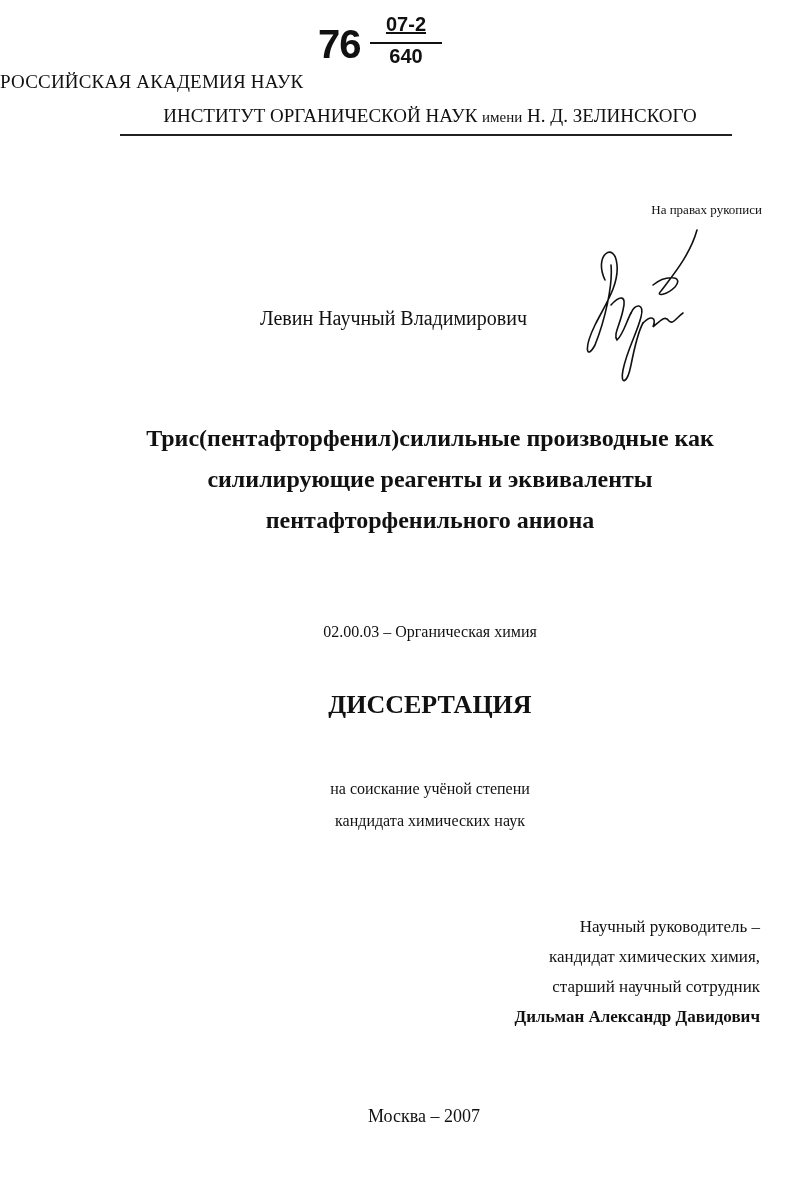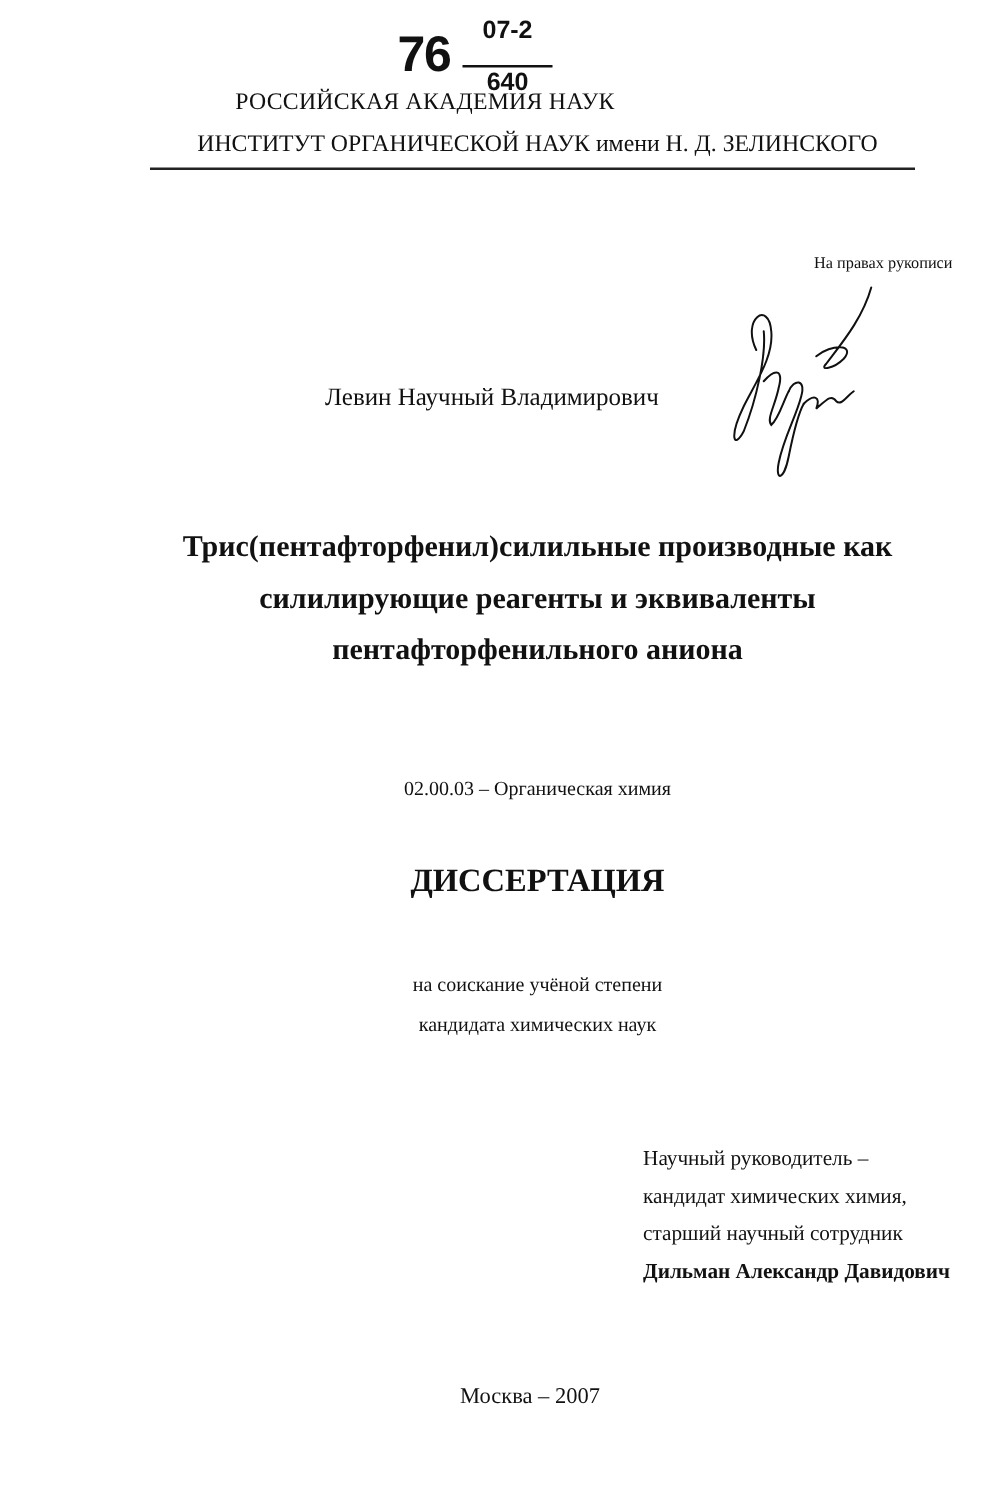--- a/index.html
+++ b/index.html
@@ -2,35 +2,35 @@
 <html><head>
 <meta charset="utf-8">
 <style>
   html, body { margin:0; padding:0; background:#ffffff; }
   body { width:793px; height:1190px; position:relative; overflow:hidden;
          font-family:"Liberation Serif","DejaVu Serif",serif; color:#111; }
   .abs { position:absolute; }
   .shelf { left:318px; top:14px; font-family:"Liberation Sans","DejaVu Sans",sans-serif; color:#111; }
   .shelf-main { position:absolute; left:0; top:8px; font-size:40px; font-weight:bold; letter-spacing:-1px; }
   .shelf-frac { position:absolute; left:52px; top:0; width:72px; text-align:center; font-size:20px; font-weight:bold; line-height:1; }
-  .shelf-num { display:block; padding-bottom:18px; }
+  .shelf-num { display:block; padding-bottom:8px;text-decoration:underline; }
   .shelf-bar { display:block; height:2px; background:#111; margin:0 0 2px 0; }
   .shelf-den { display:block; }
-  .academy { left:0; width:680px; top:71px; text-align:center; font-size:19px; letter-spacing:0.2px; }
+  .academy { left:0; width:680px; top:71px; font-size:19px; letter-spacing:0.2px; }
   .institute { left:0; width:860px; top:105px; text-align:center; font-size:19px; }
-  .institute .small { font-size:19px; }
+  .institute .small { font-size:15px; }
   .rule { left:120px; top:134px; width:612px; height:2px; background:#222; }
   .rights { right:31px; top:202px; font-size:13px; }
   .author { left:260px; top:307px; font-size:20px; }
   .signature { left:565px; top:225px; width:140px; height:165px; }
   .title { left:0; width:860px; top:418px; text-align:center; font-size:24px; font-weight:bold; line-height:41px; }
   .spec { left:0; width:860px; top:623px; text-align:center; font-size:16px; }
   .diss { left:0; width:860px; top:690px; text-align:center; font-size:26px; font-weight:bold; }
   .degree { left:0; width:860px; top:773px; text-align:center; font-size:16px; line-height:32px; }
-  .adviser { right:33px; top:912px; font-size:17px; line-height:30px; }
+  .adviser { right:33px; top:912px; text-align:right; font-size:17px; line-height:30px; }
   .adviser .name { font-weight:bold; }
   .city { left:0; width:848px; top:1106px; text-align:center; font-size:18px; }
 </style>
 </head>
 <body>
 
 <div class="abs shelf">
   <span class="shelf-main">76</span>
   <span class="shelf-frac">
     <span class="shelf-num">07-2</span>

